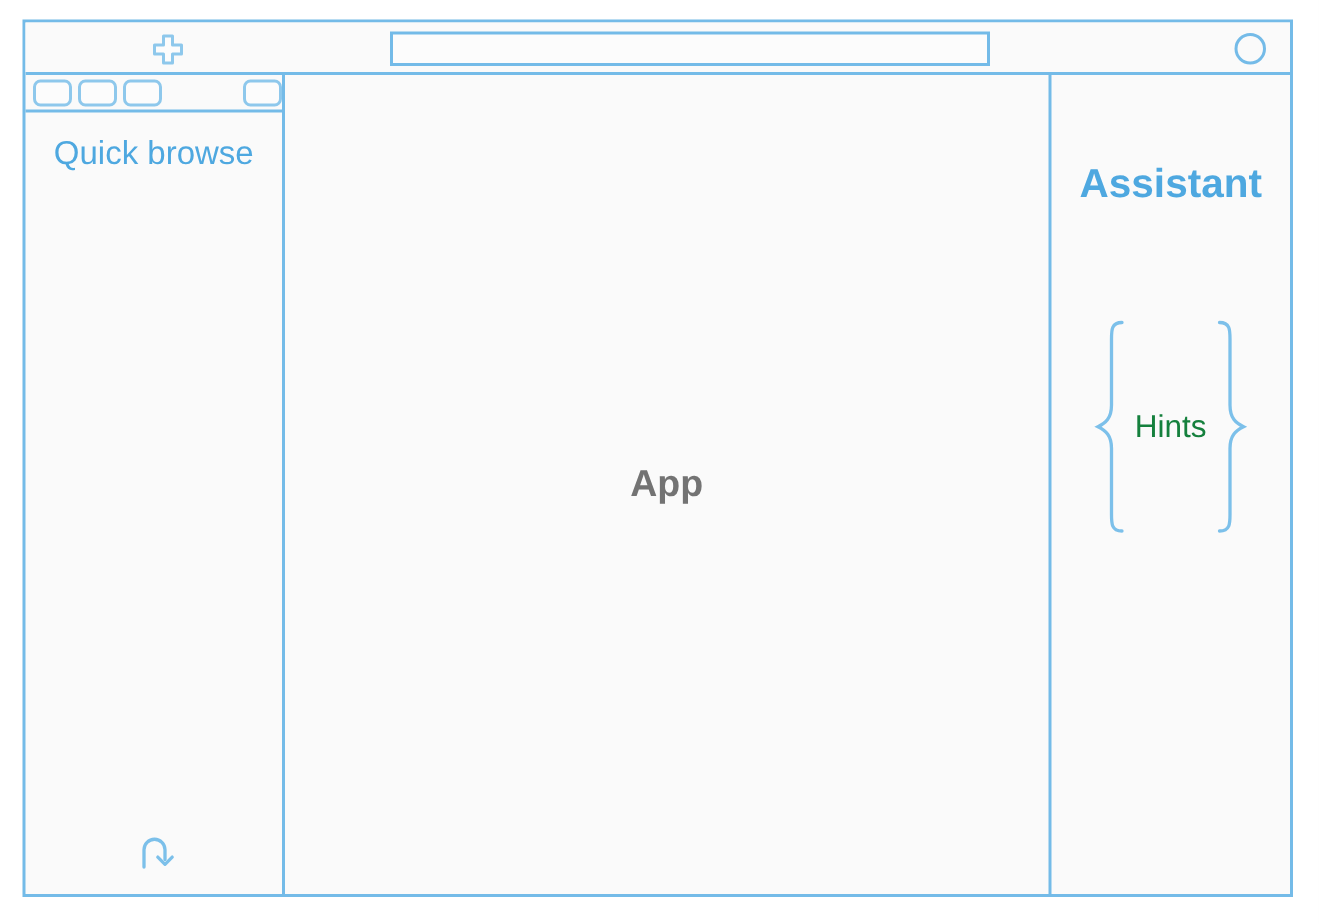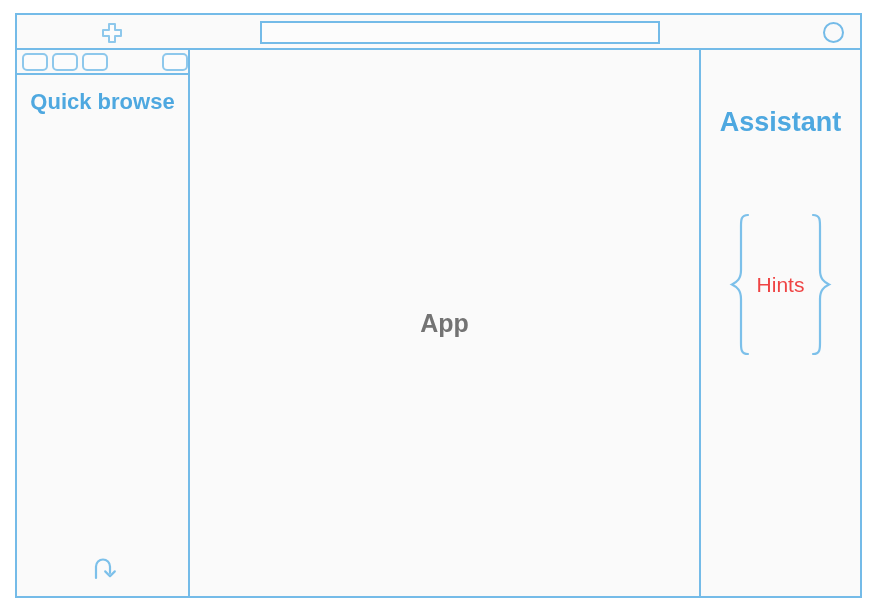--- a/index.html
+++ b/index.html
@@ -121,21 +121,21 @@
   .tab-chip.c3 { left: 65px; }
   .tab-chip.c4 { left: 145px; }
 
   .sidebar-title {
     position: absolute;
     left: 0;
     top: 38px;
     width: 100%;
     text-align: center;
     font-size: 22px;
-    font-weight: bold;
+    font-weight: normal;
     color: #4ea8e0;
     line-height: 1.25;
   }
 
   .sidebar-footer-icon {
     position: absolute;
     left: 74px;
     bottom: 14px;
     width: 28px;
     height: 28px;
@@ -192,21 +192,21 @@
     align-items: center;
     justify-content: center;
   }
   .brace {
     width: 22px;
     height: 145px;
     flex: 0 0 auto;
   }
   .hints-label {
     font-size: 21px;
-    color: #ef4444;
+    color: #15803d;
     padding: 0 6px;
     white-space: nowrap;
   }
 </style>
 </head>
 <body>
 
 <div class="wireframe">
 
   <div class="chrome-bar">

